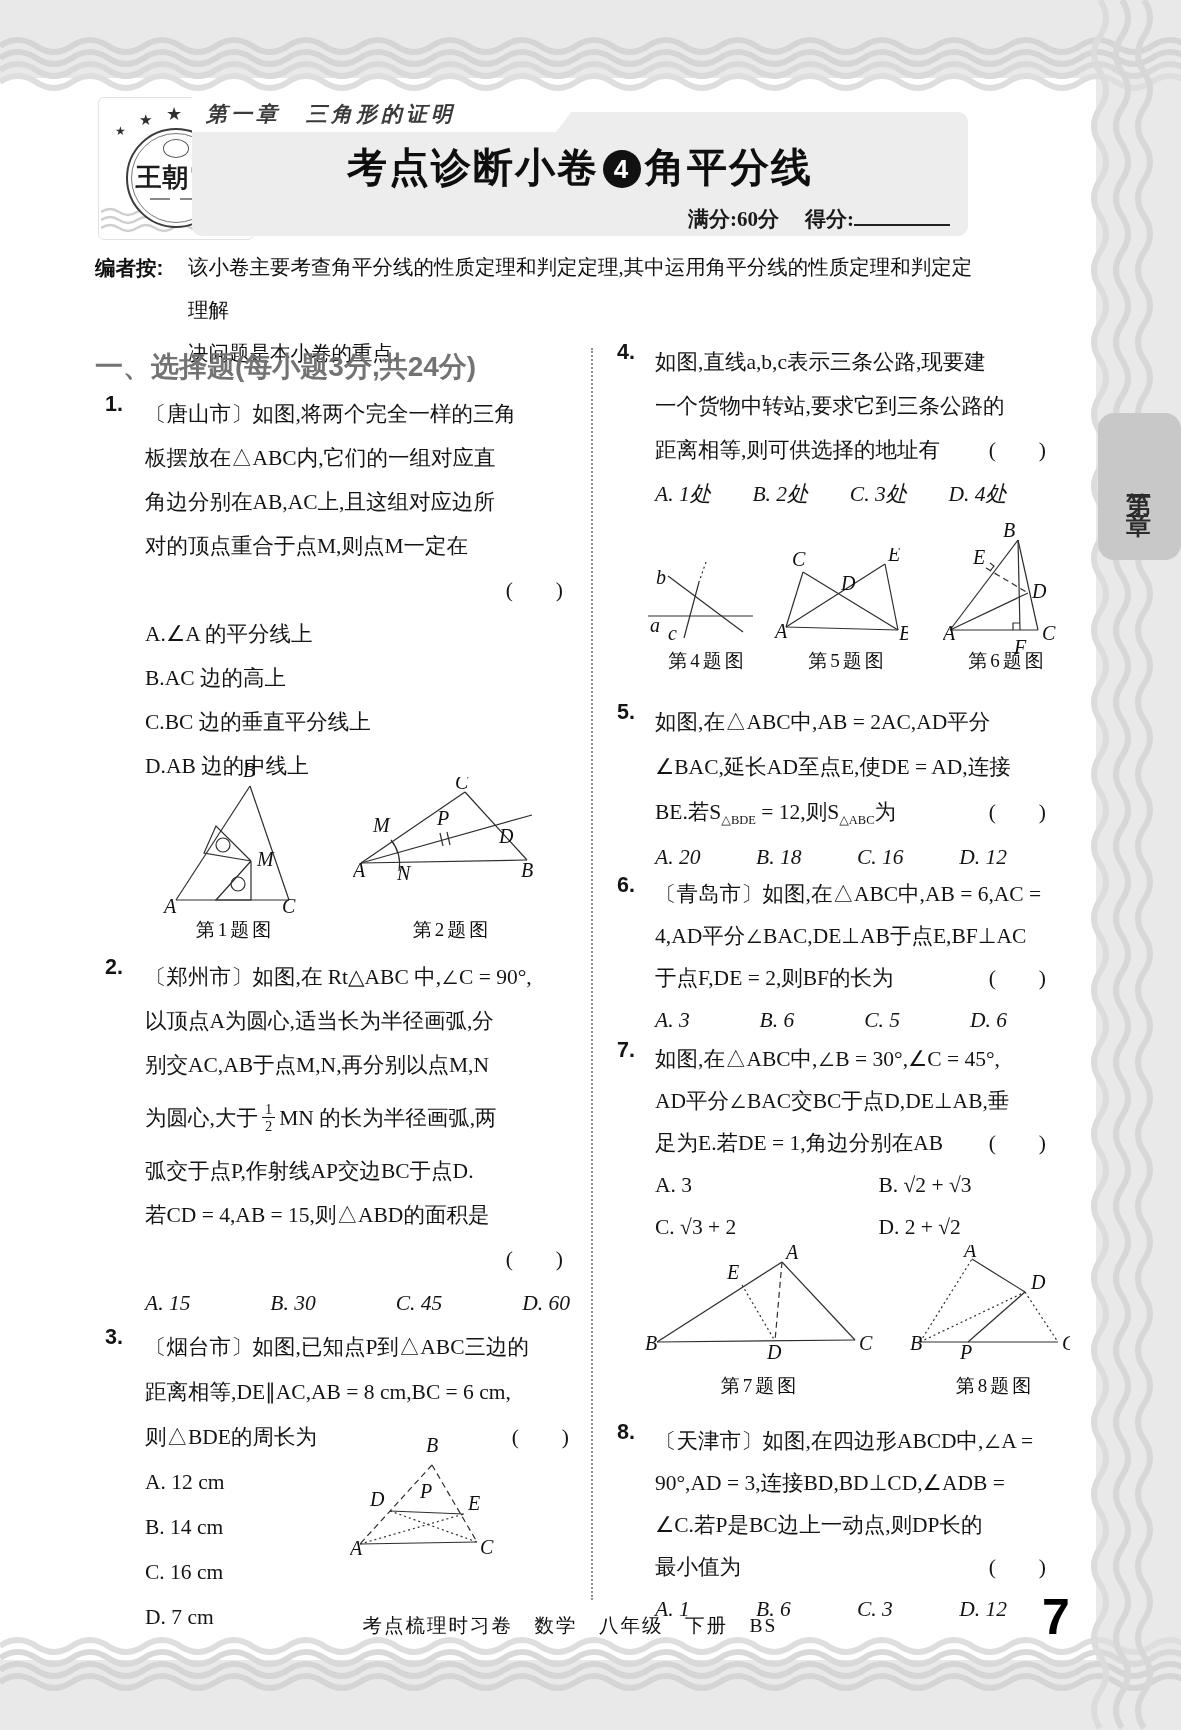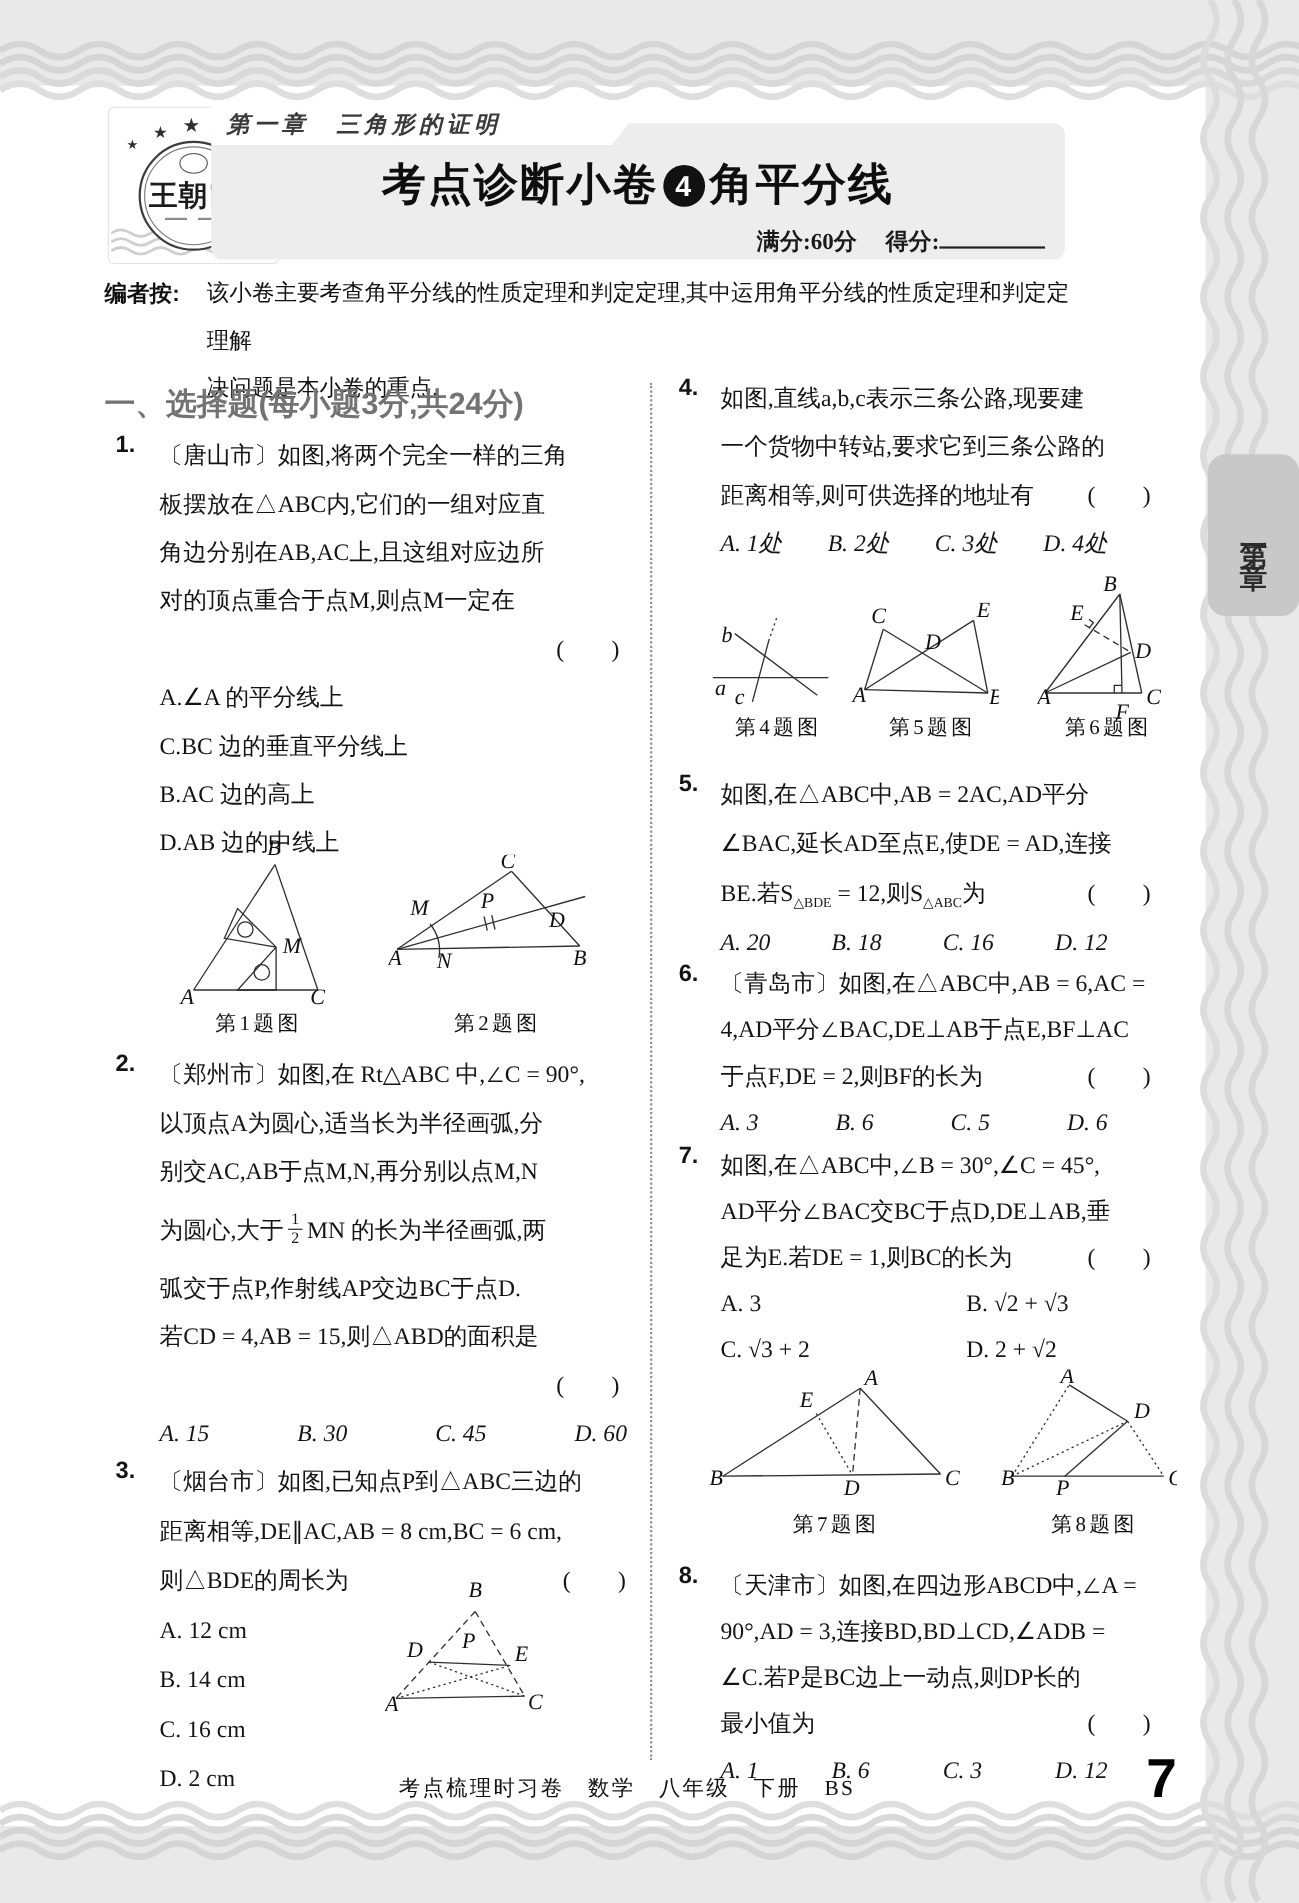--- a/index.html
+++ b/index.html
@@ -157,22 +157,22 @@
     <div class="sec-title">一、选择题(每小题3分,共24分)</div>
 
     <div class="q qL lh44" style="top:52px;">
       <span class="qnum">1.</span>
       <div class="ln">〔唐山市〕如图,将两个完全一样的三角</div>
       <div class="ln">板摆放在△ABC内,它们的一组对应直</div>
       <div class="ln">角边分别在AB,AC上,且这组对应边所</div>
       <div class="ln">对的顶点重合于点M,则点M一定在</div>
       <div class="ln paren-line">(　　)</div>
       <div class="ln">A.∠A 的平分线上</div>
+      <div class="ln">B.AC 边的高上</div>
       <div class="ln">C.BC 边的垂直平分线上</div>
-      <div class="ln">B.AC 边的高上</div>
       <div class="ln">D.AB 边的中线上</div>
     </div>
 
     <div class="figwrap" style="left:65px;top:415px;width:145px;height:160px;">
       <svg width="145" height="160" viewBox="0 0 145 160">
         <line class="geo" x1="16" y1="145" x2="90" y2="31"></line>
         <line class="geo" x1="90" y1="31" x2="129" y2="145"></line>
         <line class="geo" x1="129" y1="145" x2="16" y2="145"></line>
         <polyline class="geo" points="91,106 44,98 56,71 91,106"></polyline>
         <circle class="geo" cx="63" cy="90" r="7"></circle>
@@ -234,21 +234,21 @@
       <span class="qnum">3.</span>
       <div class="ln">〔烟台市〕如图,已知点P到△ABC三边的</div>
       <div class="ln">距离相等,DE∥AC,AB = 8 cm,BC = 6 cm,</div>
       <div class="ln split">
         <span>则△BDE的周长为</span>
         <span>(　　)</span>
       </div>
       <div class="ln">A. 12 cm</div>
       <div class="ln">B. 14 cm</div>
       <div class="ln">C. 16 cm</div>
-      <div class="ln">D. 2 cm</div>
+      <div class="ln">D. 7 cm</div>
     </div>
 
     <div class="figwrap" style="left:255px;top:1098px;width:150px;height:120px;">
       <svg width="150" height="118" viewBox="0 0 150 118">
         <line class="geo dash" x1="82" y1="27" x2="10" y2="106"></line>
         <line class="geo dash" x1="82" y1="27" x2="127" y2="104"></line>
         <line class="geo" x1="40" y1="73" x2="114" y2="76"></line>
         <line class="geo" x1="10" y1="106" x2="127" y2="104"></line>
         <line class="geo dot" x1="10" y1="106" x2="114" y2="76"></line>
         <line class="geo dot" x1="40" y1="73" x2="127" y2="104"></line>
@@ -359,21 +359,21 @@
         <span>C. 5</span>
         <span>D. 6</span>
       </div>
     </div>
 
     <div class="q qR lh42" style="top:698px;">
       <span class="qnum">7.</span>
       <div class="ln">如图,在△ABC中,∠B = 30°,∠C = 45°,</div>
       <div class="ln">AD平分∠BAC交BC于点D,DE⊥AB,垂</div>
       <div class="ln split">
-        <span>足为E.若DE = 1,则BC的长为</span>
+        <span>足为E.若DE = 1,角边分别在AB</span>
         <span>(　　)</span>
       </div>
       <div class="ln optgrid">
         <span class="c1">A. 3</span>
         <span>B. √2 + √3</span>
       </div>
       <div class="ln optgrid">
         <span class="c1">C. √3 + 2</span>
         <span>D. 2 + √2</span>
       </div>

